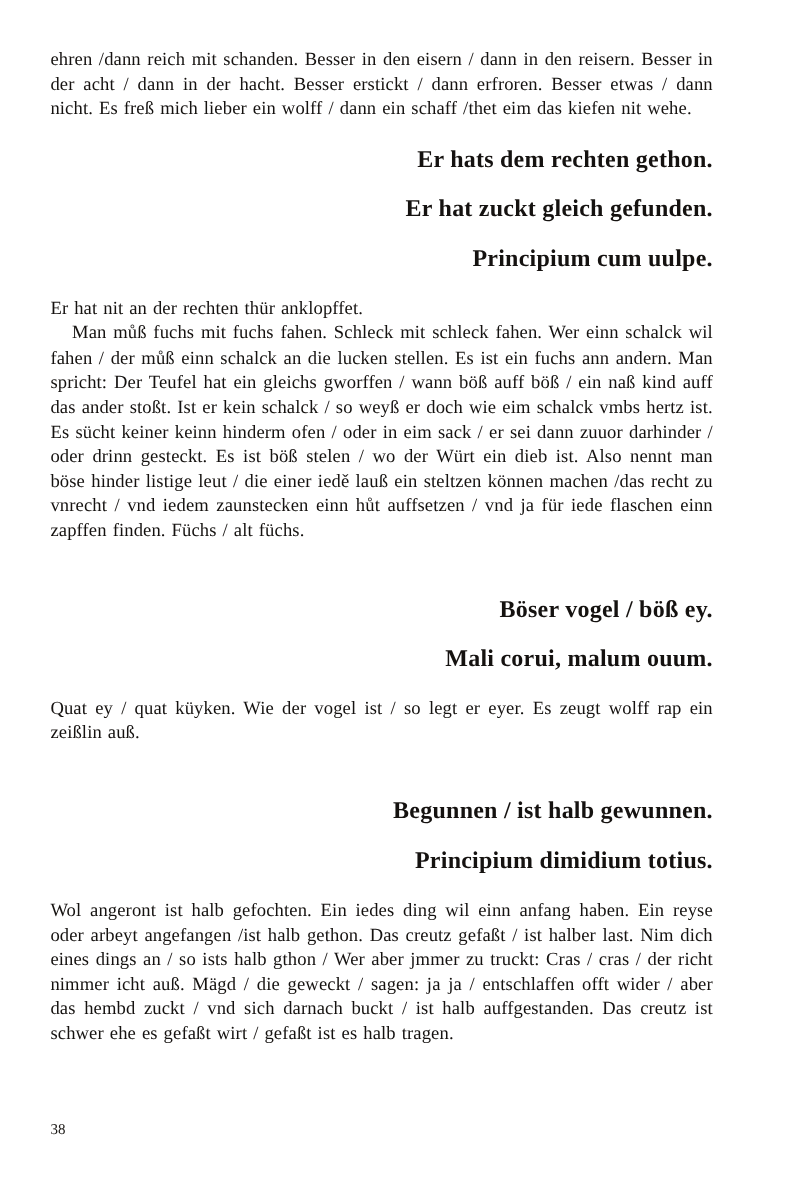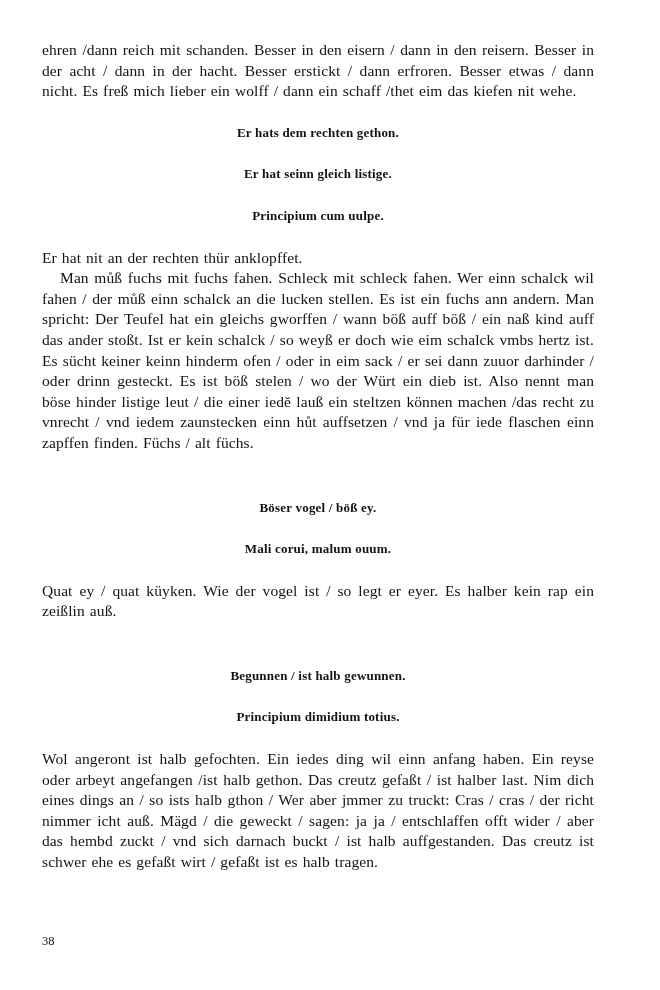--- a/index.html
+++ b/index.html
@@ -28,24 +28,24 @@
     line-height: 20.6px;
     text-align: justify;
     letter-spacing: 0.1px;
     word-spacing: 1px;
   }
   .para.indent {
     text-indent: 18px;
   }
   .heading {
     margin: 21px 0;
-    font-size: 13px;
+    font-size: 20px;
     line-height: 20.6px;
     font-weight: bold;
-    text-align: center;
+    text-align: right;
     letter-spacing: 0.2px;
   }
   .heading.big-gap {
     margin-top: 44px;
   }
   .page-number {
     position: absolute;
     left: 42px;
     bottom: 42px;
     font-size: 12.5px;
@@ -56,33 +56,33 @@
 </style>
 </head>
 <body>
 
 <div class="page">
 
   <p class="para">ehren /dann reich mit schanden. Besser in den eisern / dann in den reisern. Besser in der acht / dann in der hacht. Besser erstickt / dann erfroren. Besser etwas / dann nicht. Es freß mich lieber ein wolff / dann ein schaff /thet eim das kiefen nit wehe.</p>
 
   <h2 class="heading">Er hats dem rechten gethon.</h2>
 
-  <h2 class="heading">Er hat seinn gleich listige.</h2>
+  <h2 class="heading">Er hat zuckt gleich gefunden.</h2>
 
   <h2 class="heading">Principium cum uulpe.</h2>
 
   <p class="para">Er hat nit an der rechten thür anklopffet.</p>
 
   <p class="para indent">Man můß fuchs mit fuchs fahen. Schleck mit schleck fahen. Wer einn schalck wil fahen / der můß einn schalck an die lucken stellen. Es ist ein fuchs ann andern. Man spricht: Der Teufel hat ein gleichs gworffen / wann böß auff böß / ein naß kind auff das ander stoßt. Ist er kein schalck / so weyß er doch wie eim schalck vmbs hertz ist. Es sücht keiner keinn hinderm ofen / oder in eim sack / er sei dann zuuor darhinder / oder drinn gesteckt. Es ist böß stelen / wo der Würt ein dieb ist. Also nennt man böse hinder listige leut / die einer iedě lauß ein steltzen können machen /das recht zu vnrecht / vnd iedem zaunstecken einn hůt auffsetzen / vnd ja für iede flaschen einn zapffen finden. Füchs / alt füchs.</p>
 
   <h2 class="heading big-gap">Böser vogel / böß ey.</h2>
 
   <h2 class="heading">Mali corui, malum ouum.</h2>
 
-  <p class="para">Quat ey / quat küyken. Wie der vogel ist / so legt er eyer. Es halber kein rap ein zeißlin auß.</p>
+  <p class="para">Quat ey / quat küyken. Wie der vogel ist / so legt er eyer. Es zeugt wolff rap ein zeißlin auß.</p>
 
   <h2 class="heading big-gap">Begunnen / ist halb gewunnen.</h2>
 
   <h2 class="heading">Principium dimidium totius.</h2>
 
   <p class="para">Wol angeront ist halb gefochten. Ein iedes ding wil einn anfang haben. Ein reyse oder arbeyt angefangen /ist halb gethon. Das creutz gefaßt / ist halber last. Nim dich eines dings an / so ists halb gthon / Wer aber jmmer zu truckt: Cras / cras / der richt nimmer icht auß. Mägd / die geweckt / sagen: ja ja / entschlaffen offt wider / aber das hembd zuckt / vnd sich darnach buckt / ist halb auffgestanden. Das creutz ist schwer ehe es gefaßt wirt / gefaßt ist es halb tragen.</p>
 
   <div class="page-number">38</div>
 
 </div>

